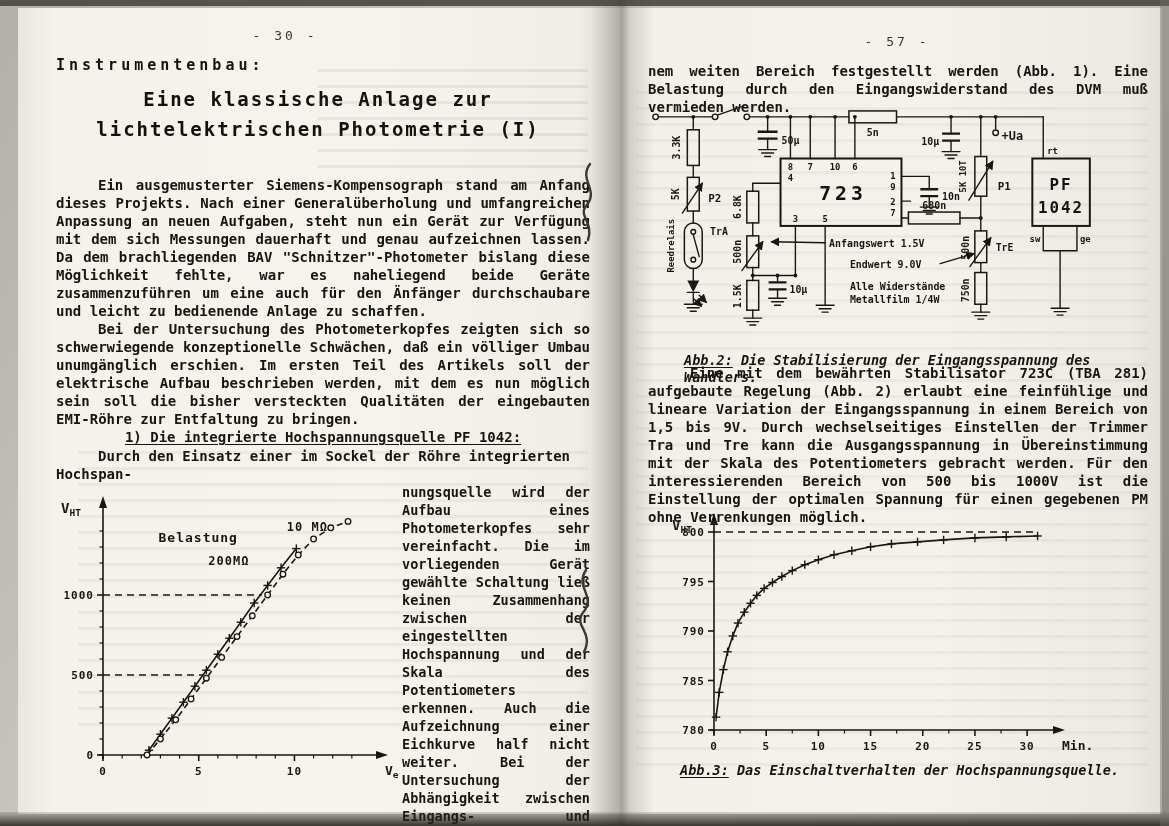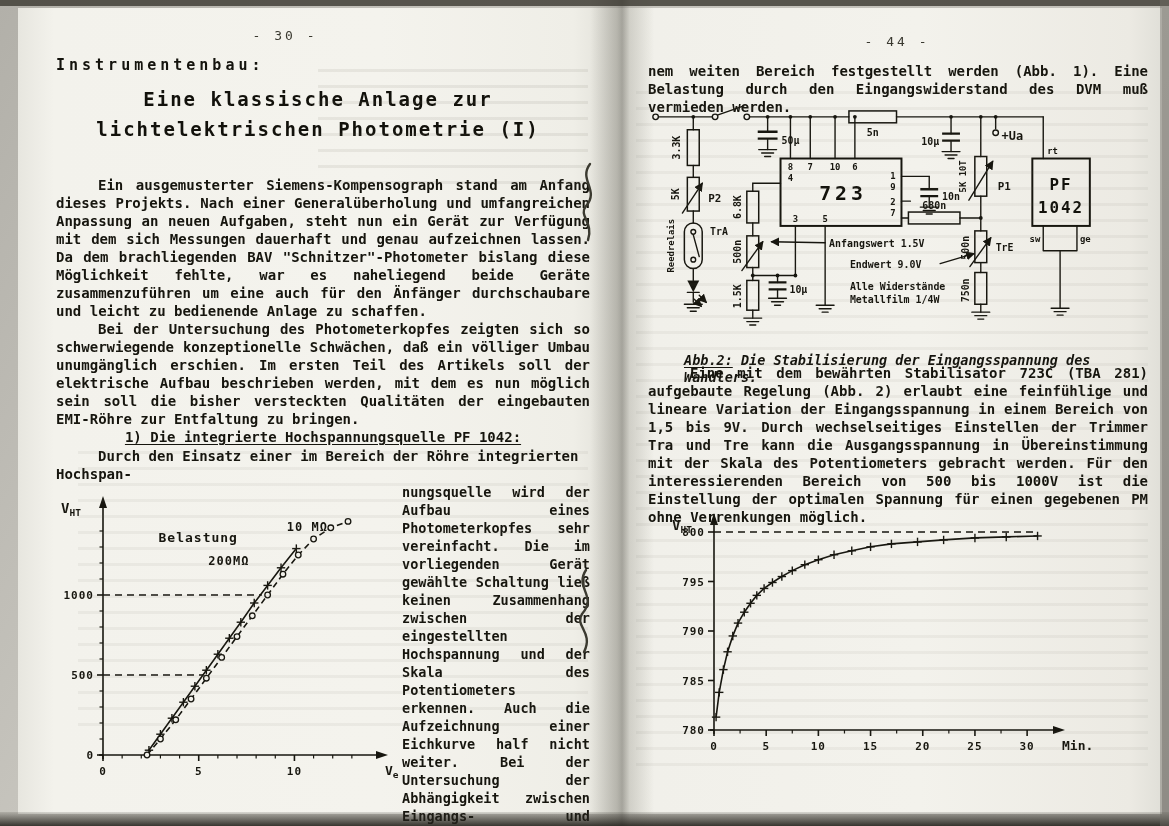--- a/index.html
+++ b/index.html
@@ -61,21 +61,21 @@
     <div class="section-label" style="top:48px;left:38px;">Instrumentenbau:</div>
     <div class="title" style="top:76px;left:40px;width:520px;">
       <div>Eine klassische Anlage zur</div>
       <div>lichtelektrischen Photometrie (I)</div>
     </div>
 
     <div class="flow" style="top:168px;left:38px;width:534px;">
       <p class="bt ind">Ein ausgemusterter Siemens-Kompensograph stand am Anfang dieses Projekts. Nach einer Generalüberholung und umfangreichen Anpassung an neuen Aufgaben, steht nun ein Gerät zur Verfügung mit dem sich Messungen dauerhaft und genau aufzeichnen lassen. Da dem brachliegenden BAV "Schnitzer"-Photometer bislang diese Möglichkeit fehlte, war es naheliegend beide Geräte zusammenzuführen um eine auch für den Änfänger durchschaubare und leicht zu bedienende Anlage zu schaffen.</p>
       <p class="bt ind">Bei der Untersuchung des Photometerkopfes zeigten sich so schwerwiegende konzeptionelle Schwächen, daß ein völliger Umbau unumgänglich erschien. Im ersten Teil des Artikels soll der elektrische Aufbau beschrieben werden, mit dem es nun möglich sein soll die bisher versteckten Qualitäten der eingebauten EMI-Röhre zur Entfaltung zu bringen.</p>
       <p class="hline"><span>1) Die integrierte Hochspannungsquelle PF 1042:</span></p>
-      <p class="bt ind" style="text-align:left;">Durch den Einsatz einer im Bereich der Röhre integrierten Hochspan-</p>
+      <p class="bt ind" style="text-align:left;">Durch den Einsatz einer im Sockel der Röhre integrierten Hochspan-</p>
       <div class="row">
         <svg id="chart-abb1" width="346" height="300">
             <line stroke="#17160f" stroke-width="1.6" fill="none" x1="43" y1="272" x2="323" y2="272"></line>
             <polygon points="332,272 320,268 320,276" fill="#17160f"></polygon>
             <line stroke="#17160f" stroke-width="1.6" fill="none" x1="47" y1="276" x2="47" y2="22"></line>
             <polygon points="47,13 43,25 51,25" fill="#17160f"></polygon>
             <line stroke="#17160f" stroke-width="1.6" fill="none" x1="47" y1="272" x2="47" y2="278"></line>
             <text x="47" y="292" text-anchor="middle" fill="#17160f" letter-spacing="1" style="font: 700 11px &quot;DejaVu Sans Mono&quot;, monospace;">0</text>
             <line stroke="#17160f" stroke-width="1.6" fill="none" x1="142.71428571428572" y1="272" x2="142.71428571428572" y2="278"></line>
             <text x="142.71428571428572" y="292" text-anchor="middle" fill="#17160f" letter-spacing="1" style="font: 700 11px &quot;DejaVu Sans Mono&quot;, monospace;">5</text>
@@ -162,21 +162,21 @@
           </svg>
         <div class="ncol">nungsquelle wird der Aufbau eines Photometerkopfes sehr vereinfacht. Die im vorliegenden Gerät gewählte Schaltung ließ keinen Zusammenhang zwischen der eingestellten Hochspannung und der Skala des Potentiometers erkennen. Auch die Aufzeichnung einer Eichkurve half nicht weiter. Bei der Untersuchung der Abhängigkeit zwischen Eingangs- und Ausgangsspannung konnte eine sehr gute Linearität in ei-</div>
       </div>
 
     </div>
   </div>
 
   <div class="page page-right">
     <div class="ghost" style="left:14px;top:70px;width:512px;height:690px;opacity:.65;"></div>
 
-    <div class="pagenum" style="top:26px;left:26px;width:498px;">- 44 -</div>
+    <div class="pagenum" style="top:26px;left:26px;width:498px;">- 57 -</div>
     <p class="bt abs" style="top:54px;left:26px;width:500px;">nem weiten Bereich festgestellt werden (Abb. 1). Eine Belastung durch den Eingangswiderstand des DVM muß vermieden werden.</p>
 
     <svg class="abs" style="top:94px;left:24px;" width="505" height="230" viewBox="0 0 508 232">
       <defs>
         <marker id="ah" viewBox="0 0 10 10" refX="8.5" refY="5" markerWidth="6.5" markerHeight="6.5" orient="auto-start-reverse">
           <path d="M0 0 L10 5 L0 10 z" fill="#17160f"></path>
         </marker>
       </defs>
       <g>
 
@@ -410,20 +410,23 @@
         <line stroke="#17160f" stroke-width="1.4" fill="none" x1="306.7375" y1="43.940000000000225" x2="315.1375" y2="43.940000000000225"></line>
         <line stroke="#17160f" stroke-width="1.4" fill="none" x1="310.9375" y1="39.74000000000022" x2="310.9375" y2="48.14000000000023"></line>
         <line stroke="#17160f" stroke-width="1.4" fill="none" x1="338.05" y1="42.94999999999999" x2="346.45" y2="42.94999999999999"></line>
         <line stroke="#17160f" stroke-width="1.4" fill="none" x1="342.25" y1="38.749999999999986" x2="342.25" y2="47.14999999999999"></line>
         <line stroke="#17160f" stroke-width="1.4" fill="none" x1="369.3625" y1="41.95999999999978" x2="377.7625" y2="41.95999999999978"></line>
         <line stroke="#17160f" stroke-width="1.4" fill="none" x1="373.5625" y1="37.75999999999978" x2="373.5625" y2="46.15999999999978"></line>
         <text x="8" y="36" fill="#17160f" style="font: 700 14px &quot;DejaVu Sans Mono&quot;, monospace;"><tspan>V</tspan><tspan dy="3" style="font: 700 9.5px &quot;DejaVu Sans Mono&quot;, monospace;">HT</tspan></text>
         <text x="398" y="256" fill="#17160f" style="font: 700 13px &quot;DejaVu Sans Mono&quot;, monospace;"><tspan>Min.</tspan></text>
       </svg>
 
+    <div class="cap abs" style="top:754px;left:58px;">
+      <span class="capu">Abb.3:</span><span> Das Einschaltverhalten der Hochspannungsquelle.</span>
+    </div>
   </div>
 
   <div class="fold"></div>
   <svg class="staple" style="left:574px;top:160px;" width="34" height="84">
     <path d="M16 4 C4 20 26 30 12 46 C4 56 20 62 14 80" stroke="#3b3a30" stroke-width="2.4" fill="none" stroke-linecap="round"></path>
   </svg>
   <svg class="staple" style="left:572px;top:566px;" width="34" height="90">
     <path d="M14 4 C2 22 26 30 10 48 C2 60 22 66 12 86" stroke="#3b3a30" stroke-width="2.4" fill="none" stroke-linecap="round"></path>
   </svg>
   <div class="edge-top"></div>

